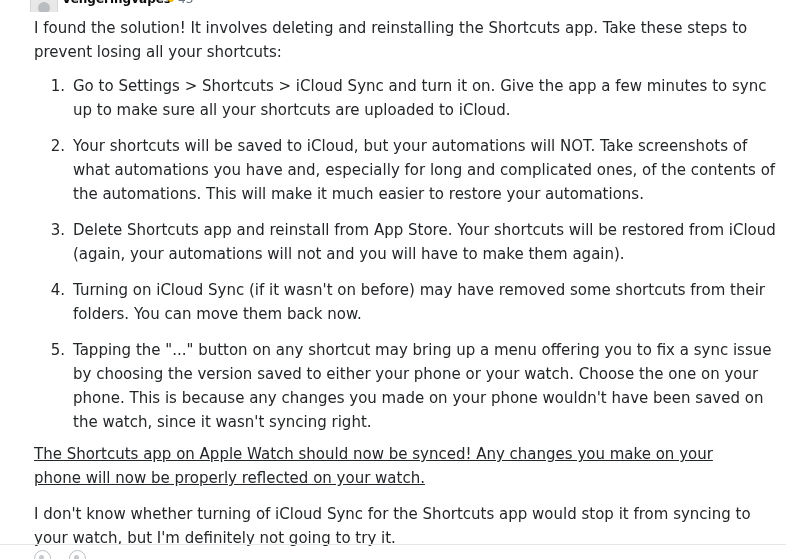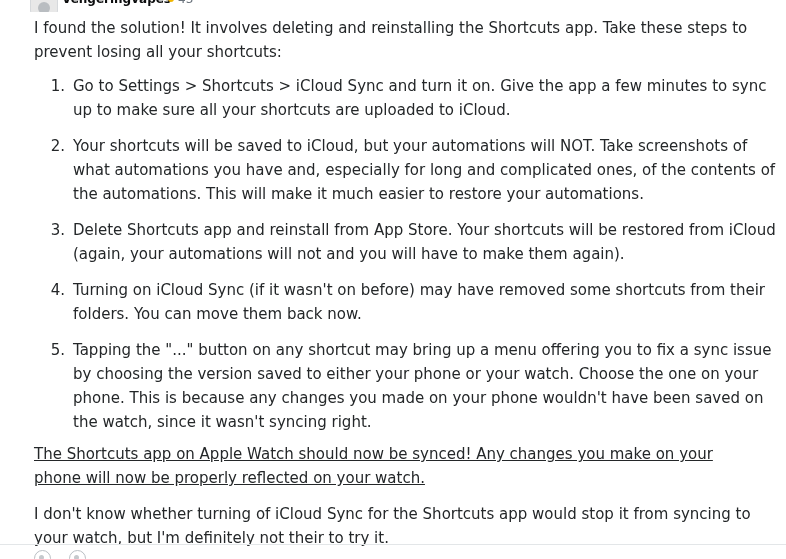--- a/index.html
+++ b/index.html
@@ -198,21 +198,21 @@
 
     <ol class="steps">
       <li>Go to Settings &gt; Shortcuts &gt; iCloud Sync and turn it on. Give the app a few minutes to sync up to make sure all your shortcuts are uploaded to iCloud.</li>
       <li>Your shortcuts will be saved to iCloud, but your automations will NOT. Take screenshots of what automations you have and, especially for long and complicated ones, of the contents of the automations. This will make it much easier to restore your automations.</li>
       <li>Delete Shortcuts app and reinstall from App Store. Your shortcuts will be restored from iCloud (again, your automations will not and you will have to make them again).</li>
       <li>Turning on iCloud Sync (if it wasn't on before) may have removed some shortcuts from their folders. You can move them back now.</li>
       <li>Tapping the "..." button on any shortcut may bring up a menu offering you to fix a sync issue by choosing the version saved to either your phone or your watch. Choose the one on your phone. This is because any changes you made on your phone wouldn't have been saved on the watch, since it wasn't syncing right.</li>
     </ol>
 
     <p class="para closing1">The Shortcuts app on Apple Watch should now be synced! Any changes you make on your phone will now be properly reflected on your watch.</p>
-    <p class="para closing2">I don't know whether turning of iCloud Sync for the Shortcuts app would stop it from syncing to your watch, but I'm definitely not their to try it.</p>
+    <p class="para closing2">I don't know whether turning of iCloud Sync for the Shortcuts app would stop it from syncing to your watch, but I'm definitely not going to try it.</p>
 
   </div>
 
   <div class="footer-rule"></div>
   <div class="footer-icons">
     <div class="fico"></div>
     <div class="fico"></div>
   </div>
 
 </div>

